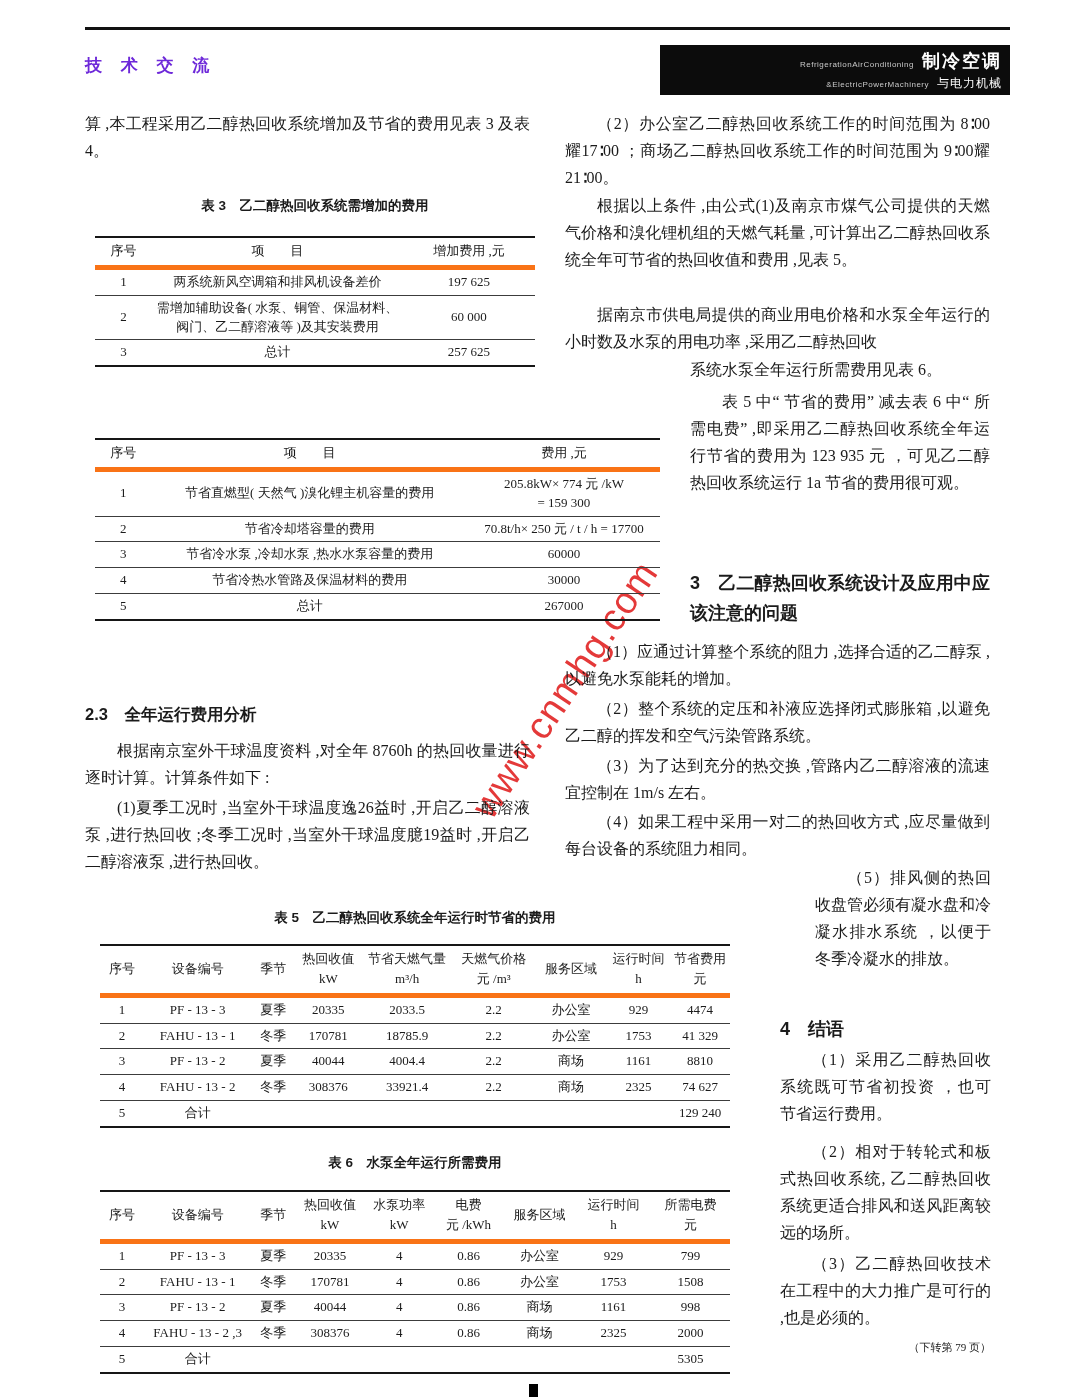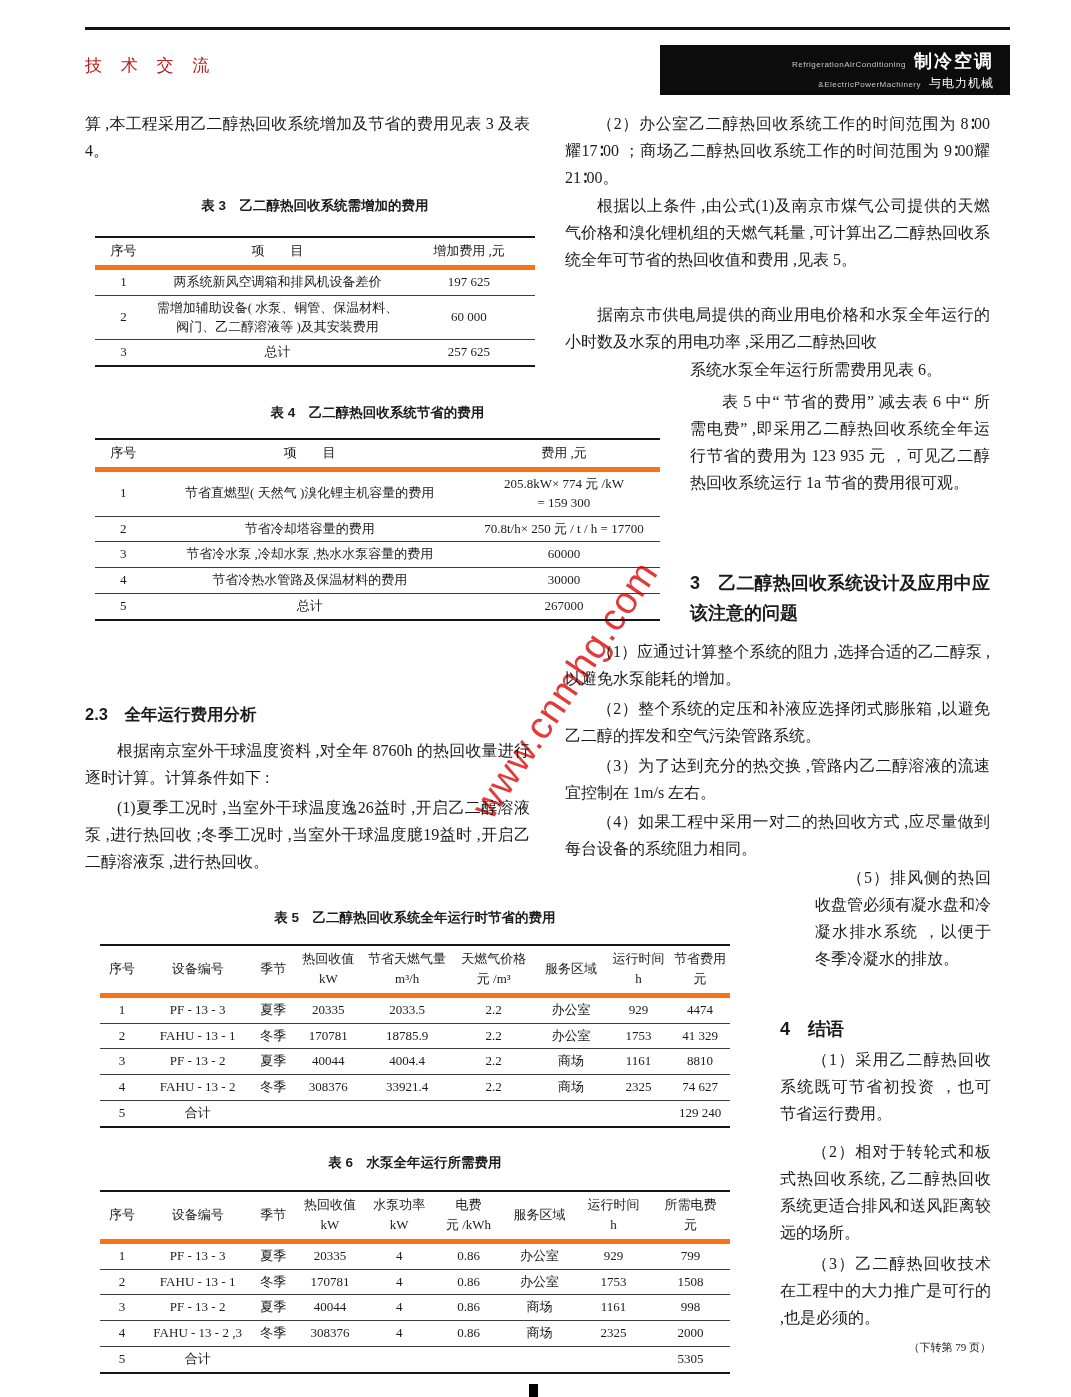--- a/index.html
+++ b/index.html
@@ -1,21 +1,21 @@
 <!DOCTYPE html>
 <html><head>
 <meta charset="utf-8">
 <style>
   * { margin:0; padding:0; box-sizing:border-box; }
   body { background:#e9e9e9; font-family:"Liberation Serif","DejaVu Serif",serif; }
   .page { position:relative; width:1071px; height:1397px; background:#ffffff; margin:0 auto; overflow:hidden; color:#1b1b1b; }
   .abs { position:absolute; }
   .rule-top { background:#121212; }
-  .kicker { font-size:17px; letter-spacing:7px; color:#b91c1c; font-family:"Liberation Sans",sans-serif; }
-  .jbox { background:#0c0c0c; color:#fff; display:flex; flex-direction:column; justify-content:center; align-items:flex-end; padding:4px 16px; gap:2px; }
+  .kicker { font-size:17px; letter-spacing:7px; color:#6d28d9; font-family:"Liberation Sans",sans-serif;font-weight:bold; }
+  .jbox { background:#0c0c0c; color:#fff; display:flex; flex-direction:column; justify-content:center; align-items:flex-end; padding:4px 8px; gap:2px; }
   .jline { display:flex; align-items:baseline; gap:8px; }
   .jen { font-size:8px; color:#c9c9c9; font-family:"Liberation Sans",sans-serif; letter-spacing:.5px; }
   .jcn1 { font-size:18px; font-weight:bold; letter-spacing:2px; font-family:"Liberation Sans",sans-serif; }
   .jcn2 { font-size:12px; letter-spacing:1px; font-family:"Liberation Sans",sans-serif; }
   .para { font-size:16px; line-height:27px; text-align:justify; }
   .ind { text-indent:2em; }
   .h-sub { font-family:"Liberation Sans",sans-serif; font-weight:bold; font-size:16.5px; }
   .h-big { font-family:"Liberation Sans",sans-serif; font-weight:bold; font-size:18px; line-height:30px; text-align:justify; }
   .caption { font-family:"Liberation Sans",sans-serif; font-weight:bold; font-size:13.5px; text-align:center; }
   table.tbl { border-collapse:collapse; table-layout:fixed; width:100%; font-size:13px; border-top:2px solid #161616; border-bottom:2px solid #161616; }
@@ -75,21 +75,20 @@
           <td>60 000</td>
         </tr>
         <tr>
           <td>3</td>
           <td>总计</td>
           <td>257 625</td>
         </tr>
       </tbody>
   </table>
 
-  <div class="abs caption" style="left:95px; top:404px; width:565px;">表 4　乙二醇热回收系统节省的费用</div>
   <table class="tbl abs" style="left:95px; top:438px; width:565px;">
     <colgroup>
         <col style="width:10%">
         <col style="width:56%">
         <col style="width:34%">
       </colgroup>
     <thead>
         <tr>
           <td><div>序号</div></td>
           <td><div>项　　目</div></td>

